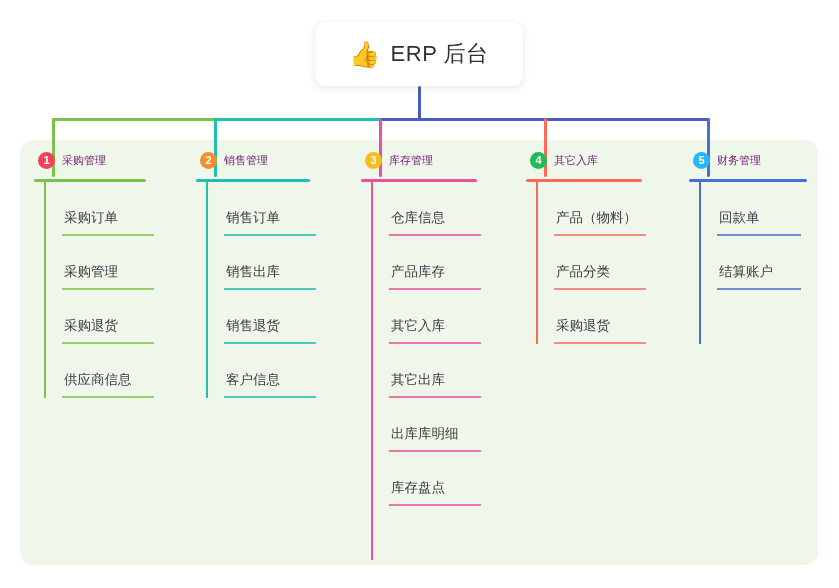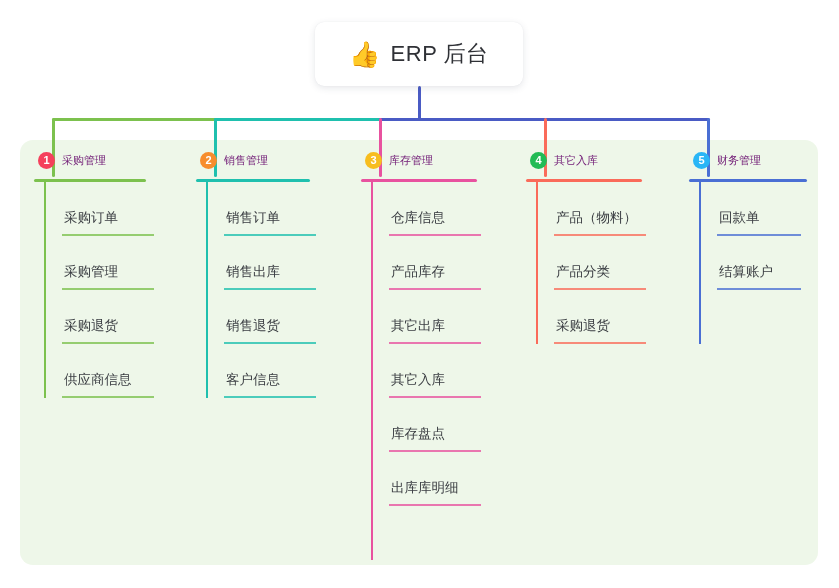--- a/index.html
+++ b/index.html
@@ -224,33 +224,33 @@
           <div class="items-spine" style="background: rgb(232, 82, 159); height: 378px;"></div>
           <div class="item">
             <span class="item-label">仓库信息</span>
             <div class="item-rule" style="width: 92px; background: rgb(232, 82, 159); opacity: 0.78;"></div>
           </div>
           <div class="item">
             <span class="item-label">产品库存</span>
             <div class="item-rule" style="width: 92px; background: rgb(232, 82, 159); opacity: 0.78;"></div>
           </div>
           <div class="item">
+            <span class="item-label">其它入库</span>
+            <div class="item-rule" style="width: 92px; background: rgb(232, 82, 159); opacity: 0.78;"></div>
+          </div>
+          <div class="item">
             <span class="item-label">其它出库</span>
             <div class="item-rule" style="width: 92px; background: rgb(232, 82, 159); opacity: 0.78;"></div>
           </div>
           <div class="item">
-            <span class="item-label">其它入库</span>
+            <span class="item-label">出库库明细</span>
             <div class="item-rule" style="width: 92px; background: rgb(232, 82, 159); opacity: 0.78;"></div>
           </div>
           <div class="item">
             <span class="item-label">库存盘点</span>
-            <div class="item-rule" style="width: 92px; background: rgb(232, 82, 159); opacity: 0.78;"></div>
-          </div>
-          <div class="item">
-            <span class="item-label">出库库明细</span>
             <div class="item-rule" style="width: 92px; background: rgb(232, 82, 159); opacity: 0.78;"></div>
           </div>
         </div>
       </div>
       <div class="column" style="left: 526px; top: 148px;">
         <div class="col-head">
           <span class="badge" style="background: rgb(34, 187, 85);">4</span>
           <span class="col-title">其它入库</span>
         </div>
         <div class="head-rule" style="width: 116px; background: rgb(250, 107, 90);"></div>

